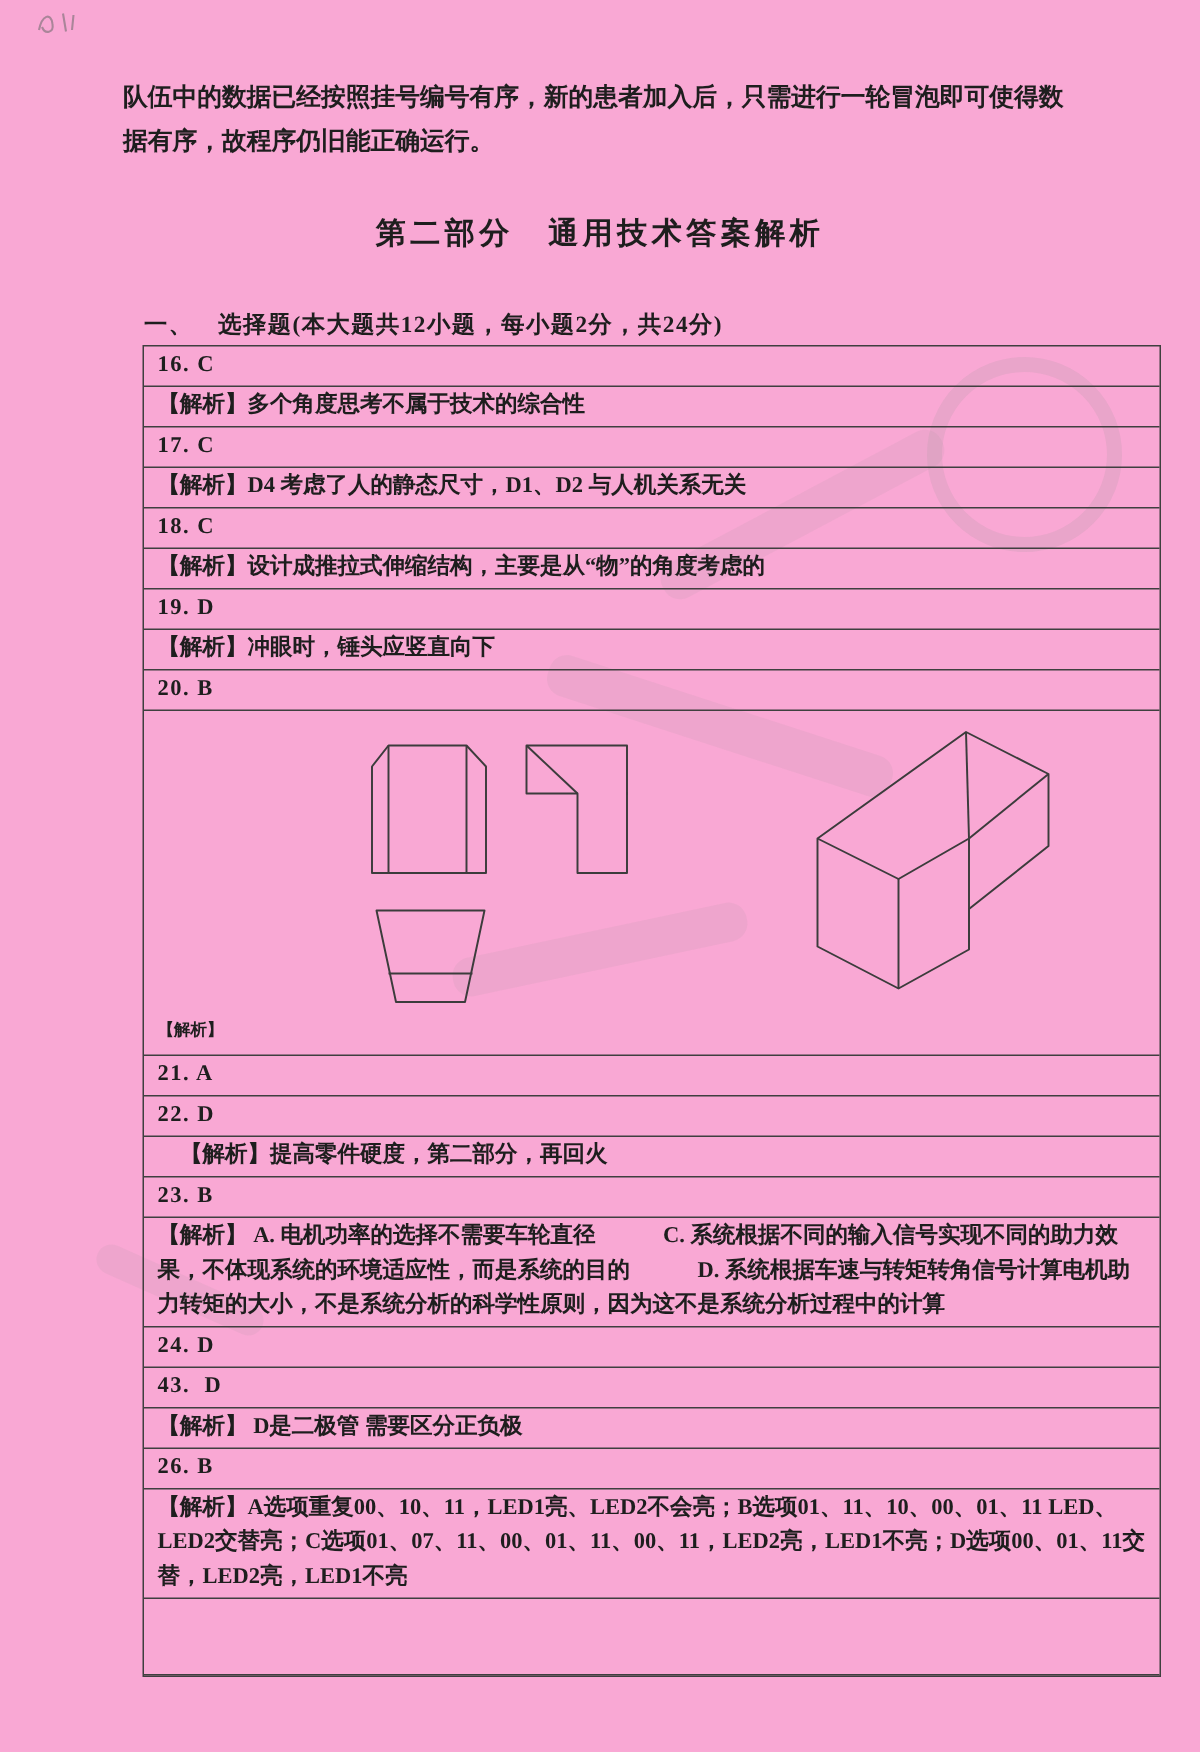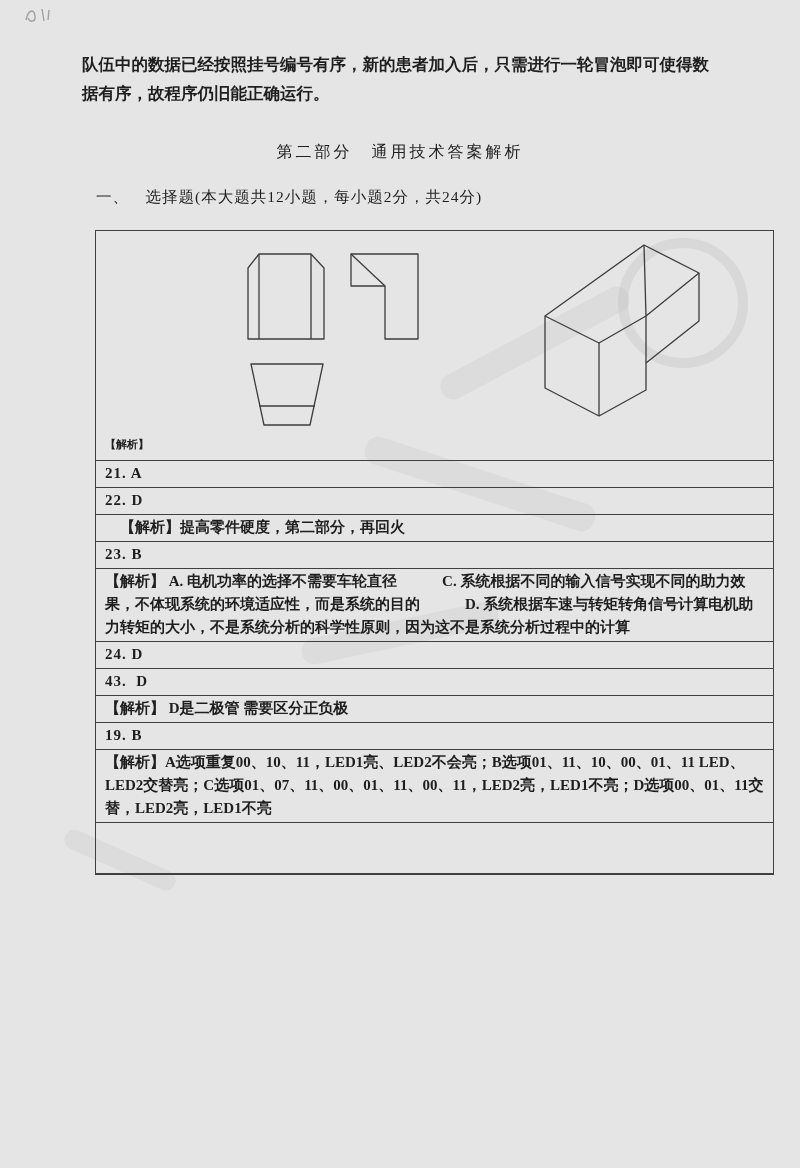--- a/index.html
+++ b/index.html
@@ -1,18 +1,18 @@
 <!DOCTYPE html>
 <html><head>
 <meta charset="utf-8">
 <style>
   html,body { margin:0; padding:0; background:#ffffff; }
   .page {
     position:relative; width:800px; height:1168px; margin:0 auto;
-    background:#e5e5e5; overflow:hidden;
+    background:#f9a8d4; overflow:hidden;
     font-family:"Liberation Serif","DejaVu Serif",serif;
     color:#1e1e1e;
   }
   
   .watermark { position:absolute; inset:0; pointer-events:none; }
   .wm-ring {
     position:absolute; left:618px; top:238px; width:110px; height:110px;
     border:10px solid rgba(150,150,150,0.16); border-radius:50%;
   }
   .wm-stroke {
@@ -25,25 +25,25 @@
 
   .corner-mark { position:absolute; left:22px; top:4px; opacity:.55; }
 
   .intro {
     position:absolute; top:50px; left:82px; width:642px;
     font-size:16.5px; line-height:29px; font-weight:600; margin:0;
     white-space:pre-wrap;
   }
   .title {
     position:absolute; top:142px; left:0; right:0; margin:0;
-    text-align:center; font-size:16px; font-weight:400; letter-spacing:3px;
+    text-align:center; font-size:20px; font-weight:700; letter-spacing:3px;
   }
   .section {
-    position:absolute; top:187px; left:96px;
-    font-size:15.5px; font-weight:400; letter-spacing:1px;
+    position:absolute; top:206px; left:96px;
+    font-size:15.5px; font-weight:700; letter-spacing:1px;
   }
   .table {
     position:absolute; top:230px; left:95px; width:677px;
     border:1.6px solid #3f3f3f; background:transparent;
   }
   .row {
     border-bottom:1px solid #3f3f3f;
     padding:1px 9px 2px 9px;
     font-size:15px; line-height:23px; font-weight:600;
     white-space:pre-wrap;
@@ -77,20 +77,31 @@
   </svg>
 
   <p class="intro">队伍中的数据已经按照挂号编号有序，新的患者加入后，只需进行一轮冒泡即可使得数据有序，故程序仍旧能正确运行。</p>
 
   <h1 class="title">第二部分　通用技术答案解析</h1>
 
   <div class="section">一、　选择题(本大题共12小题，每小题2分，共24分)</div>
 
   <div class="table">
 
+    <div id="rows-before">
+        <div class="row answer">16. C</div>
+        <div class="row analysis">【解析】多个角度思考不属于技术的综合性</div>
+        <div class="row answer">17. C</div>
+        <div class="row analysis">【解析】D4 考虑了人的静态尺寸，D1、D2 与人机关系无关</div>
+        <div class="row answer">18. C</div>
+        <div class="row analysis">【解析】设计成推拉式伸缩结构，主要是从“物”的角度考虑的</div>
+        <div class="row answer">19. D</div>
+        <div class="row analysis">【解析】冲眼时，锤头应竖直向下</div>
+        <div class="row answer">20. B</div>
+      </div>
 
     <div class="row figure-row">
 
       <svg class="svg-front" width="80" height="88" viewBox="0 0 80 88">
         <path class="drawing" d="M13,1 L65,1 L78,15 L78,86 L2,86 L2,15 Z"></path>
         <path class="drawing" d="M13,1 L13,86 M65,1 L65,86"></path>
       </svg>
 
       <svg class="svg-side" width="70" height="88" viewBox="0 0 70 88">
         <path class="drawing" d="M1,1 L68,1 L68,86 L35,86 L35,33 L1,33 Z"></path>
@@ -116,21 +127,21 @@
 
     <div id="rows-after">
         <div class="row answer">21. A</div>
         <div class="row answer">22. D</div>
         <div class="row analysis">　【解析】提高零件硬度，第二部分，再回火</div>
         <div class="row answer">23. B</div>
         <div class="row analysis">【解析】 A. 电机功率的选择不需要车轮直径　　　C. 系统根据不同的输入信号实现不同的助力效果，不体现系统的环境适应性，而是系统的目的　　　D. 系统根据车速与转矩转角信号计算电机助力转矩的大小，不是系统分析的科学性原则，因为这不是系统分析过程中的计算</div>
         <div class="row answer">24. D</div>
         <div class="row answer">43.  D</div>
         <div class="row analysis">【解析】 D是二极管 需要区分正负极</div>
-        <div class="row answer">19. B</div>
+        <div class="row answer">26. B</div>
         <div class="row analysis">【解析】A选项重复00、10、11，LED1亮、LED2不会亮；B选项01、11、10、00、01、11 LED、LED2交替亮；C选项01、07、11、00、01、11、00、11，LED2亮，LED1不亮；D选项00、01、11交替，LED2亮，LED1不亮</div>
       </div>
 
     <div class="row tail"></div>
 
   </div>
 
 </div>
 
 </body></html>

